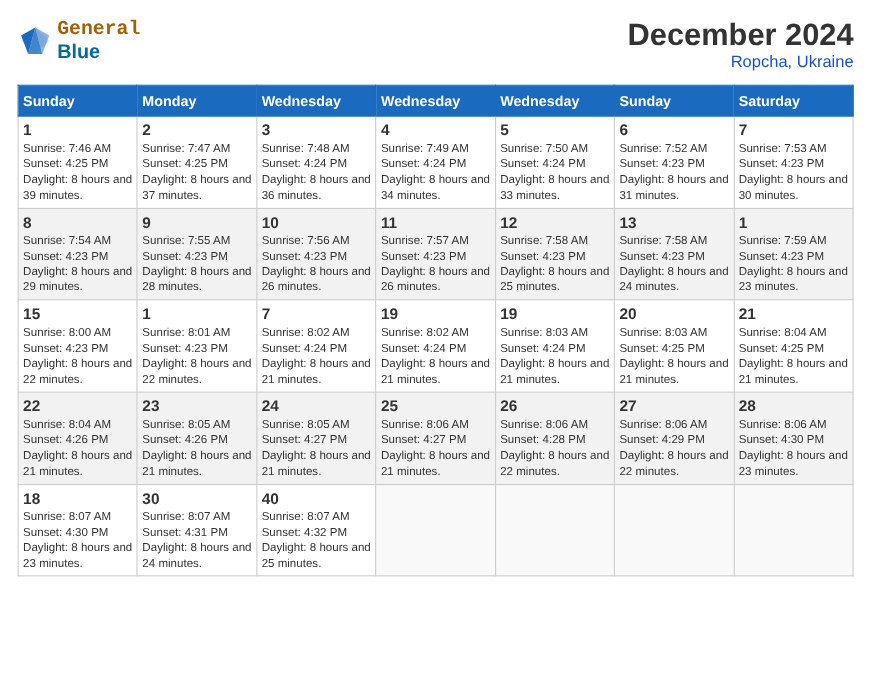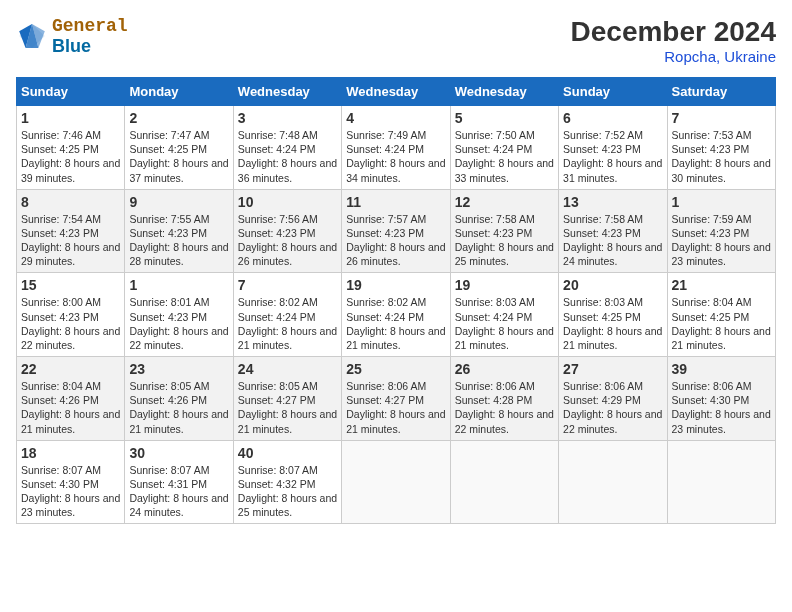--- a/index.html
+++ b/index.html
@@ -229,21 +229,21 @@
         </td>
         <td>
           <span class="day-number">26</span>
           <div class="day-info">Sunrise: 8:06 AM<br>Sunset: 4:28 PM<br>Daylight: 8 hours and 22 minutes.</div>
         </td>
         <td>
           <span class="day-number">27</span>
           <div class="day-info">Sunrise: 8:06 AM<br>Sunset: 4:29 PM<br>Daylight: 8 hours and 22 minutes.</div>
         </td>
         <td>
-          <span class="day-number">39</span>
+          <span class="day-number">28</span>
           <div class="day-info">Sunrise: 8:06 AM<br>Sunset: 4:30 PM<br>Daylight: 8 hours and 23 minutes.</div>
         </td>
       </tr>
       <tr>
         <td>
           <span class="day-number">18</span>
           <div class="day-info">Sunrise: 8:07 AM<br>Sunset: 4:30 PM<br>Daylight: 8 hours and 23 minutes.</div>
         </td>
         <td>
           <span class="day-number">30</span>

